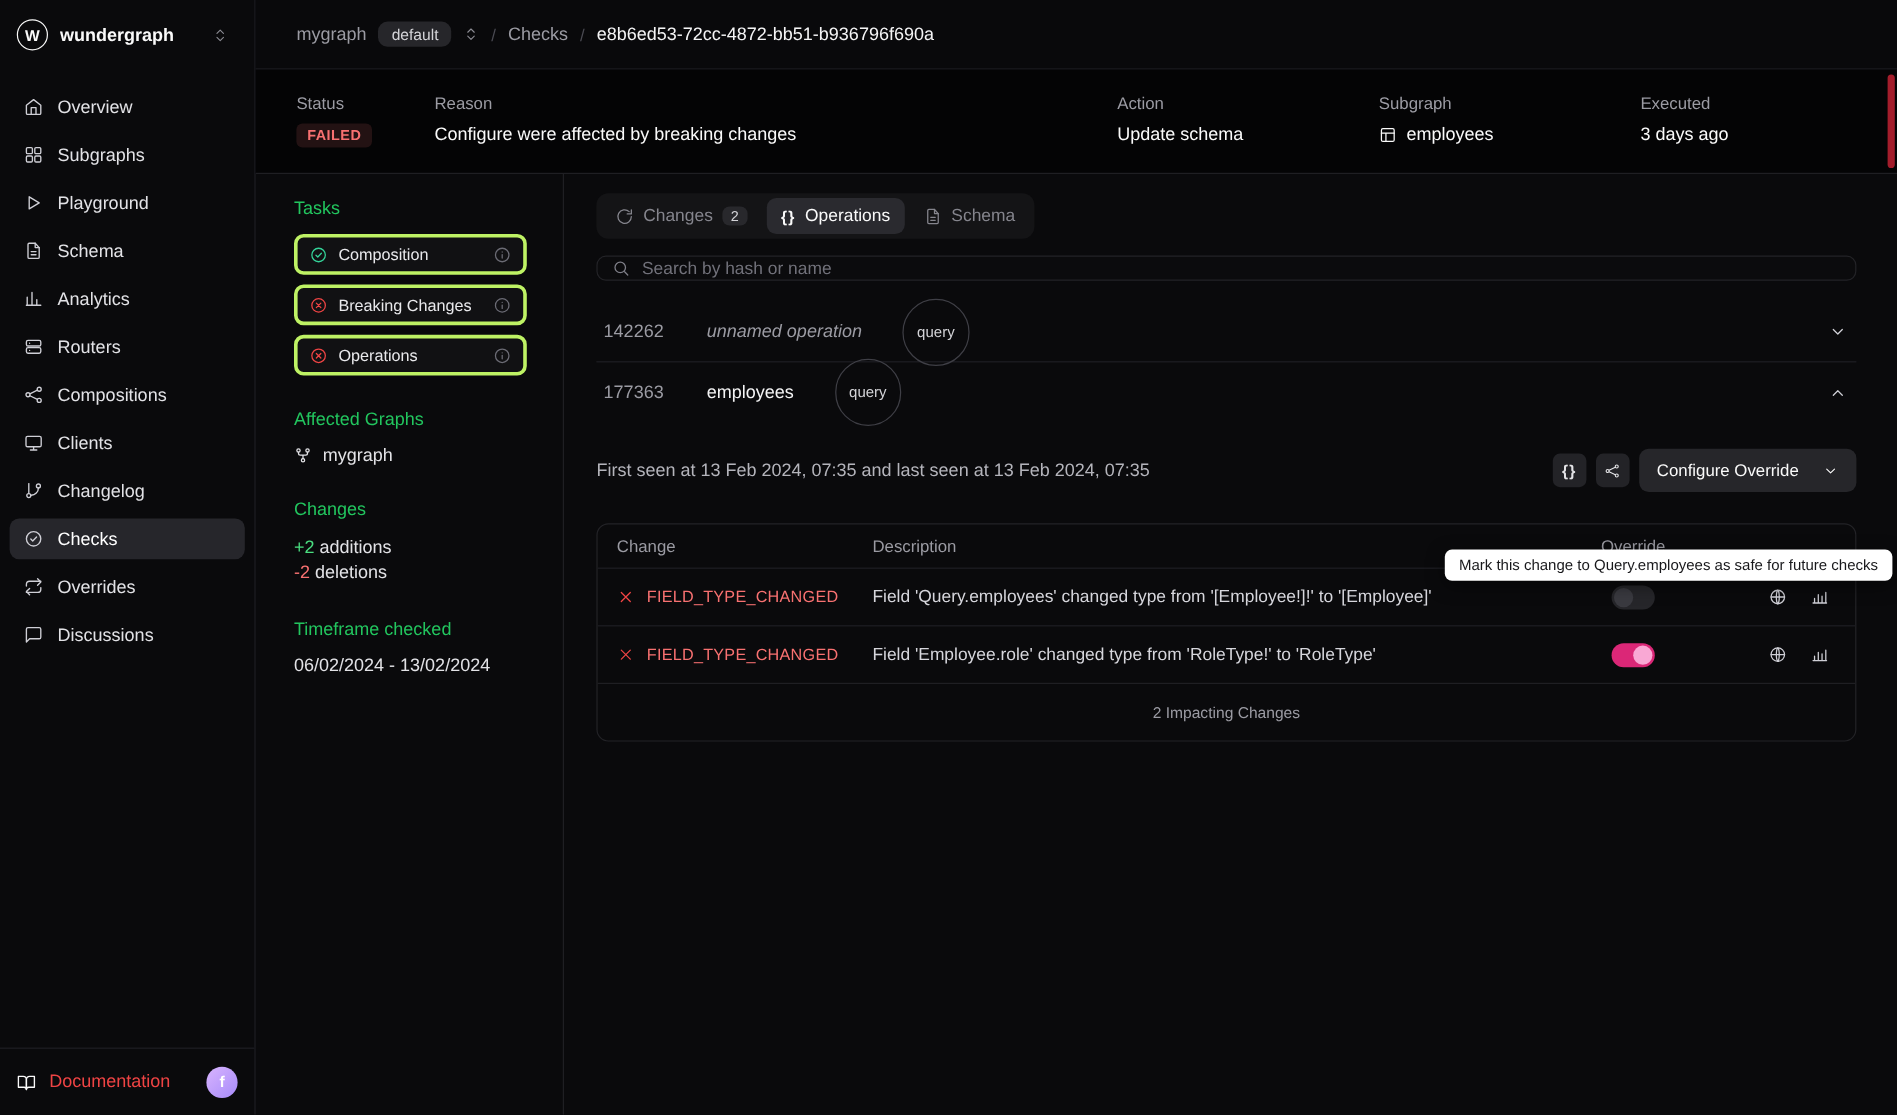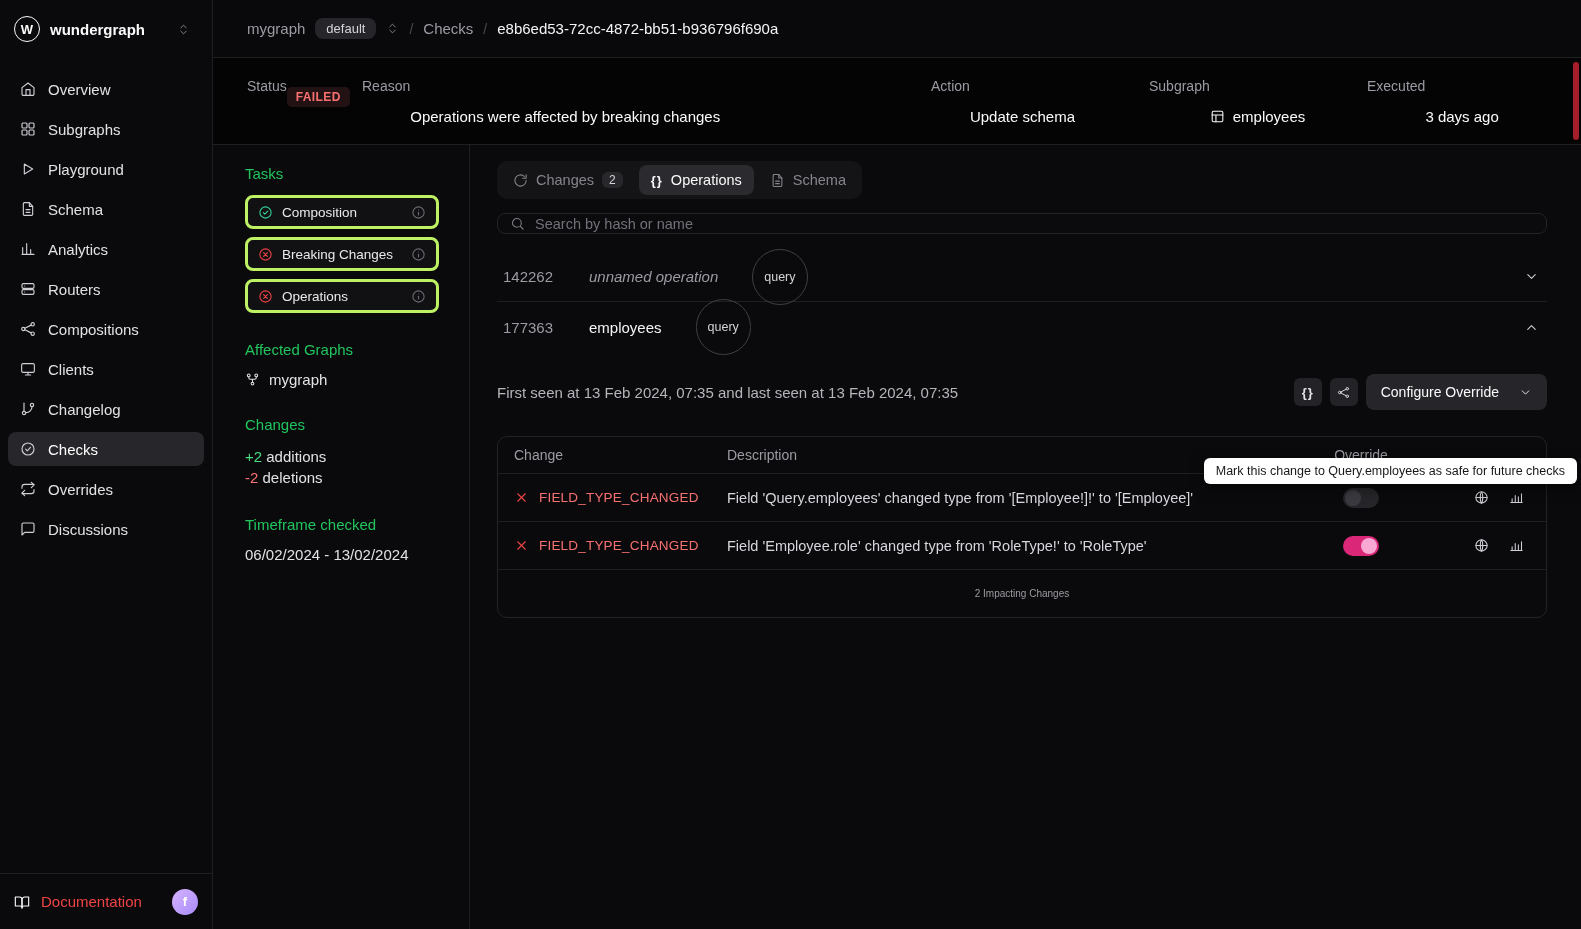--- a/index.html
+++ b/index.html
@@ -42,21 +42,21 @@
             padding:0 34px; border-bottom:1px solid #1f1f23; background:#09090b; }
   .bc-graph, .bc-section { color:#9b9ba3; font-size:15px; cursor:pointer; }
   .badge-default { background:#26262a; color:#d4d4d8; border-radius:8px; padding:3px 11px;
                    font-size:13px; font-weight:500; cursor:pointer; }
   .bc-sep { color:#4a4a52; font-size:14px; }
   .bc-id { color:#f4f4f5; font-size:15px; }
 
   
   .statusbar { height:87px; flex:none; background:#040405; border-bottom:1px solid #1f1f23;
                display:flex; padding:20px 34px 0 34px; position:relative; }
-  .st-col { display:flex; }
+  .st-col { display:flex; flex-direction:column; }
   .st-label { font-size:14px; color:#9b9ba3; }
   .st-value { margin-top:10px; font-size:15px; color:#fafafa; display:flex; align-items:center; gap:8px; }
   .st-status { width:115px; }
   .st-reason { flex:1; }
   .st-action, .st-subgraph { width:218px; }
   .st-exec { width:180px; }
   .failed-badge { display:inline-block; background:rgba(248,113,113,0.13); color:#f87171;
                   font-size:12px; font-weight:600; letter-spacing:.4px;
                   padding:3px 9px; border-radius:5px; margin-top:9px; }
   .red-strip { position:absolute; right:2px; top:4px; bottom:4px; width:6px;
@@ -139,21 +139,21 @@
   .switch { position:relative; width:36px; height:20px; border-radius:999px;
             background:#26262a; border:none; cursor:pointer; }
   .switch .knob { position:absolute; top:2px; left:2px; width:16px; height:16px;
                   border-radius:50%; background:#3a3a40; }
   .switch.on { background:#db2777; }
   .switch.on .knob { left:auto; right:2px; background:#f9a8d4; }
   .t-icons { display:flex; justify-content:flex-end; align-items:center; gap:20px; padding-right:22px; }
   .t-icons button { background:transparent; border:none; color:#cfcfd6; cursor:pointer;
                     display:flex; align-items:center; }
   .t-footer { height:48px; border-top:1px solid #1f1f23; display:flex; align-items:center;
-              justify-content:center; color:#9b9ba3; font-size:10px; }
+              justify-content:center; color:#9b9ba3; font-size:13px; }
   .tooltip { position:absolute; top:21px; right:-31px; z-index:10;
              background:#ffffff; color:#18181b; font-size:12.5px;
              padding:6px 12px; border-radius:6px; white-space:nowrap;
              box-shadow:0 4px 14px rgba(0,0,0,.5); }
 </style>
 </head>
 <body>
 
 <aside class="sidebar">
   <div class="logo-row">
@@ -284,21 +284,21 @@
     <span class="bc-id">e8b6ed53-72cc-4872-bb51-b936796f690a</span>
   </header>
 
   <section class="statusbar">
     <div class="st-col st-status">
       <div class="st-label">Status</div>
       <div><span class="failed-badge">FAILED</span></div>
     </div>
     <div class="st-col st-reason">
       <div class="st-label">Reason</div>
-      <div class="st-value">Operations were affected by breaking changes</div>
+      <div class="st-value">Configure were affected by breaking changes</div>
     </div>
     <div class="st-col st-action">
       <div class="st-label">Action</div>
       <div class="st-value">Update schema</div>
     </div>
     <div class="st-col st-subgraph">
       <div class="st-label">Subgraph</div>
       <div class="st-value">
         <svg class="ic s15" viewBox="0 0 24 24">
             <rect x="3.5" y="3.5" width="17" height="17" rx="2"></rect>

